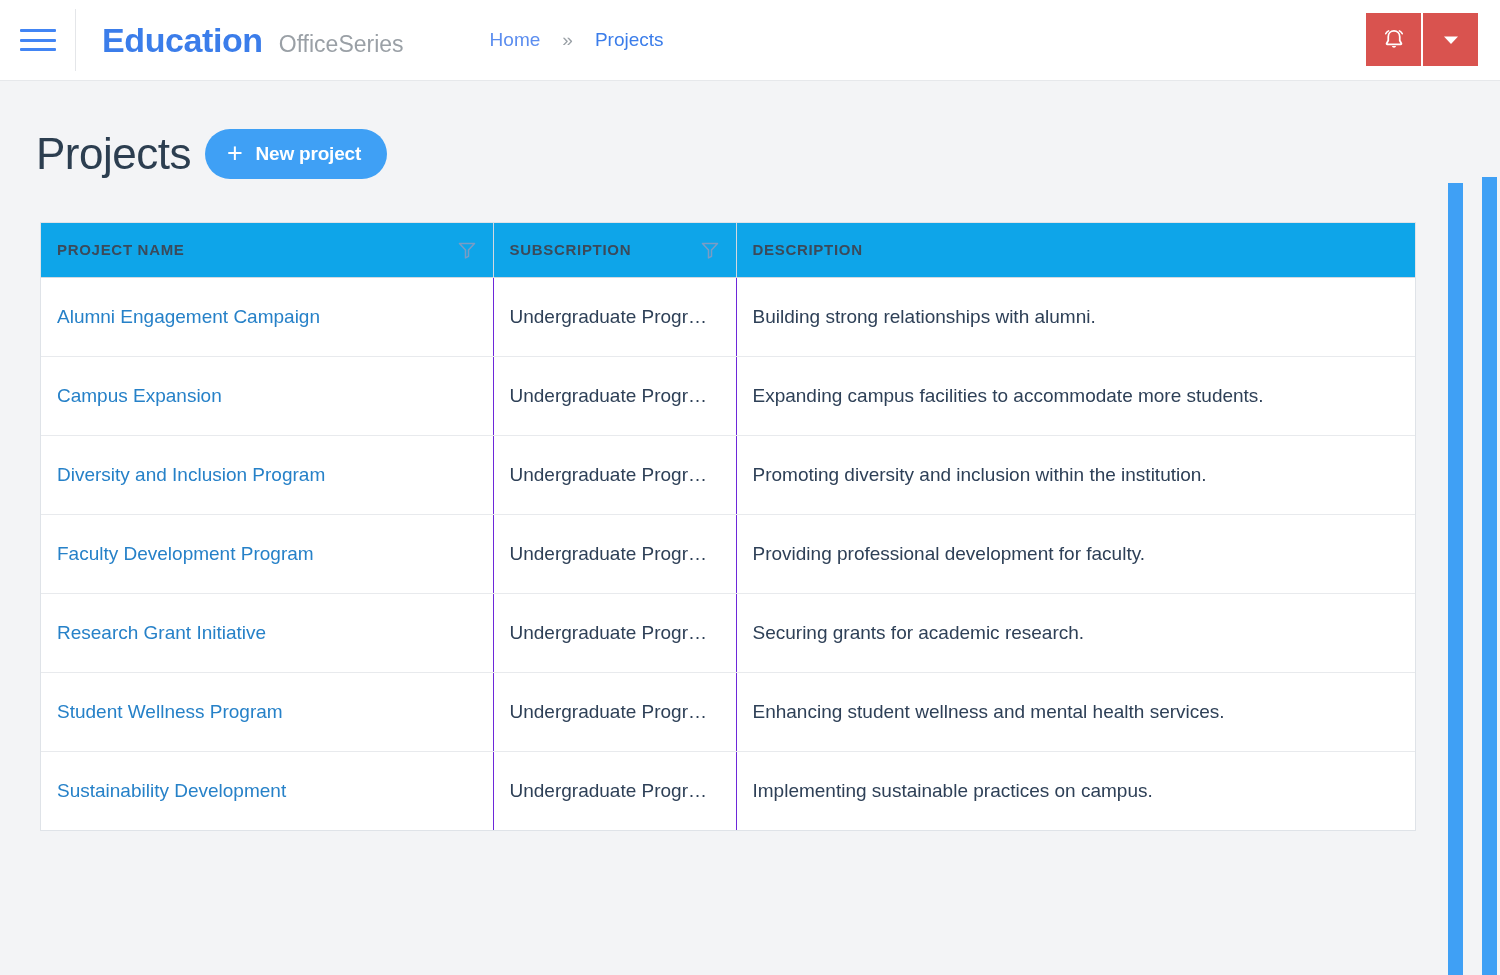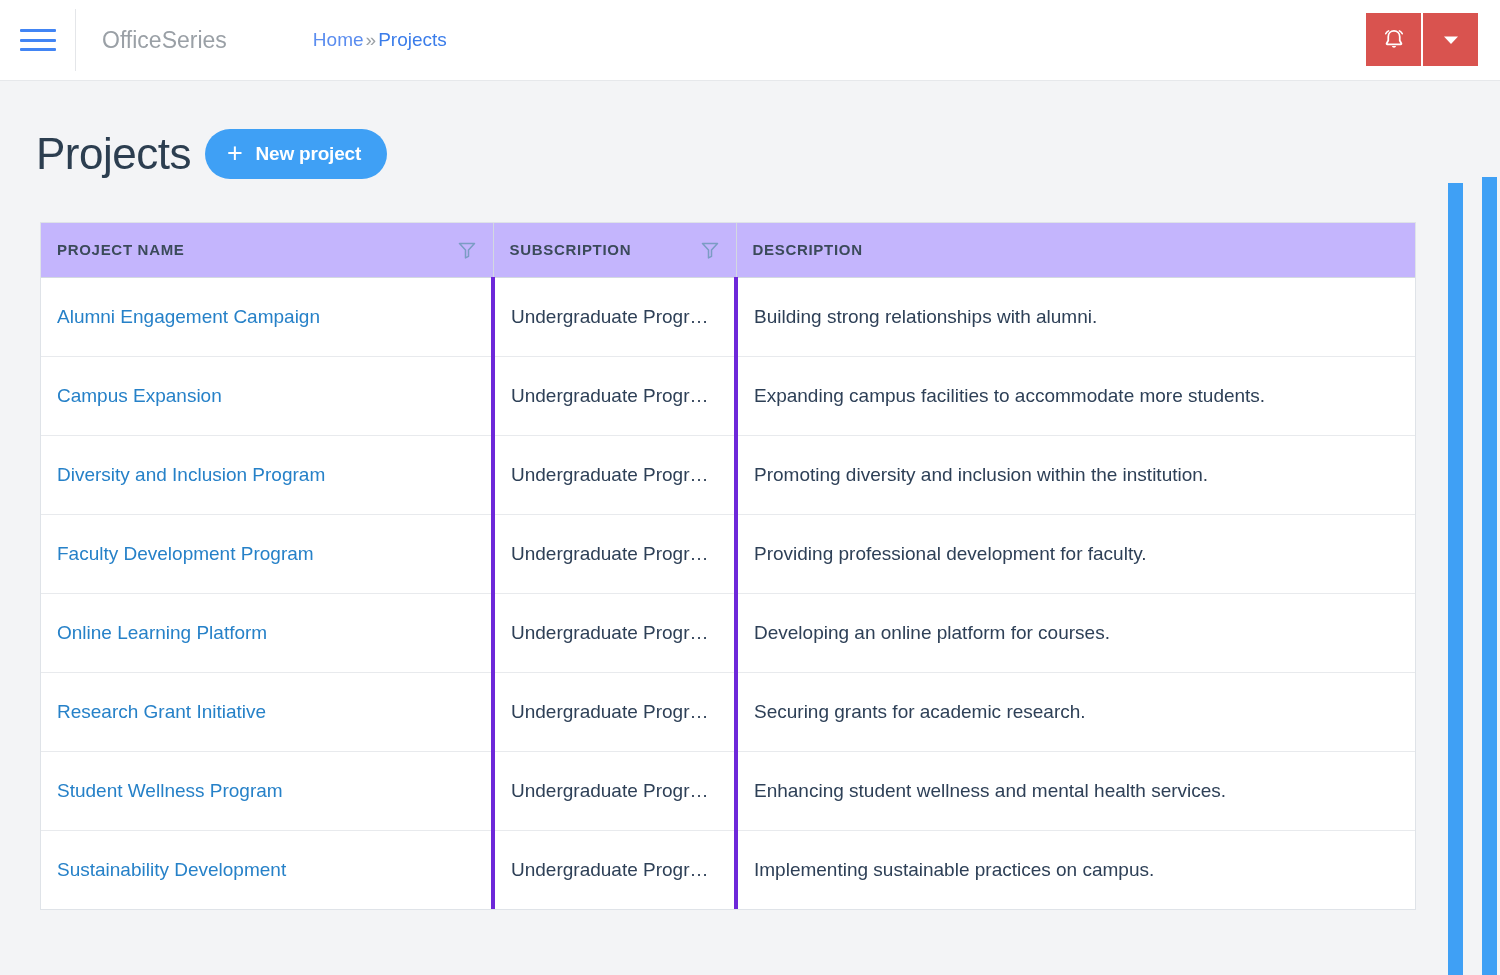--- a/index.html
+++ b/index.html
@@ -69,21 +69,21 @@
     color: #9aa0a6;
     font-weight: normal;
   }
 
   .breadcrumb {
     align-self: center;
     margin-left: 86px;
     font-size: 19px;
     display: flex;
     align-items: center;
-    gap: 2px;
+    gap: 22px;
     text-align: right;
   }
   .breadcrumb a {
     color: #5b8def;
     text-decoration: none;
     cursor: pointer;
   }
   .breadcrumb .sep {
     color: #9aa0a6;
     font-size: 19px;
@@ -163,21 +163,21 @@
     width: 1376px;
     background: #ffffff;
     border: 1px solid #dfe3e8;
   }
   table.projects {
     width: 100%;
     border-collapse: collapse;
     table-layout: fixed;
   }
   table.projects thead th {
-    background: #c4b5fd;
+    background: #0ea5e9;
     height: 54px;
     text-align: left;
     font-size: 15px;
     font-weight: bold;
     color: #3b4a5a;
     letter-spacing: 0.7px;
     padding: 0 16px 0 16px;
     border-bottom: 1px solid #d3d9e0;
     border-right: 1px solid #d3d9e0;
     vertical-align: middle;
@@ -189,21 +189,21 @@
     justify-content: space-between;
   }
   .filter-icon { cursor: pointer; flex: none; margin-left: 8px; }
 
   table.projects tbody td {
     height: 79px;
     font-size: 19px;
     color: #2e4057;
     padding: 0 16px;
     border-bottom: 1px solid #e8eaed;
-    border-right: 4px solid #6d28d9;
+    border-right: 1px solid #6d28d9;
     vertical-align: middle;
     overflow: hidden;
     white-space: nowrap;
     text-overflow: ellipsis;
   }
   table.projects tbody td:last-child { border-right: none; }
   table.projects tbody tr:last-child td { border-bottom: none; }
 
   .proj-link {
     color: #2681c8;
@@ -242,20 +242,21 @@
 
   <div class="hamburger-btn">
     <span class="bars">
       <i></i>
         <i></i>
         <i></i>
     </span>
   </div>
 
   <div class="brand">
+    <span class="brand-main">Education</span>
     <span class="brand-sub">OfficeSeries</span>
   </div>
 
   <nav class="breadcrumb">
     <a>Home</a>
     <span class="sep">»</span>
     <span class="cur">Projects</span>
   </nav>
 
   <div class="topbar-right">
@@ -327,25 +328,20 @@
             <td class="col-name"><a class="proj-link">Diversity and Inclusion Program</a></td>
             <td class="col-sub">Undergraduate Progr…</td>
             <td>Promoting diversity and inclusion within the institution.</td>
           </tr>
           <tr>
             <td class="col-name"><a class="proj-link">Faculty Development Program</a></td>
             <td class="col-sub">Undergraduate Progr…</td>
             <td>Providing professional development for faculty.</td>
           </tr>
           <tr>
-            <td class="col-name"><a class="proj-link">Online Learning Platform</a></td>
-            <td class="col-sub">Undergraduate Progr…</td>
-            <td>Developing an online platform for courses.</td>
-          </tr>
-          <tr>
             <td class="col-name"><a class="proj-link">Research Grant Initiative</a></td>
             <td class="col-sub">Undergraduate Progr…</td>
             <td>Securing grants for academic research.</td>
           </tr>
           <tr>
             <td class="col-name"><a class="proj-link">Student Wellness Program</a></td>
             <td class="col-sub">Undergraduate Progr…</td>
             <td>Enhancing student wellness and mental health services.</td>
           </tr>
           <tr>

